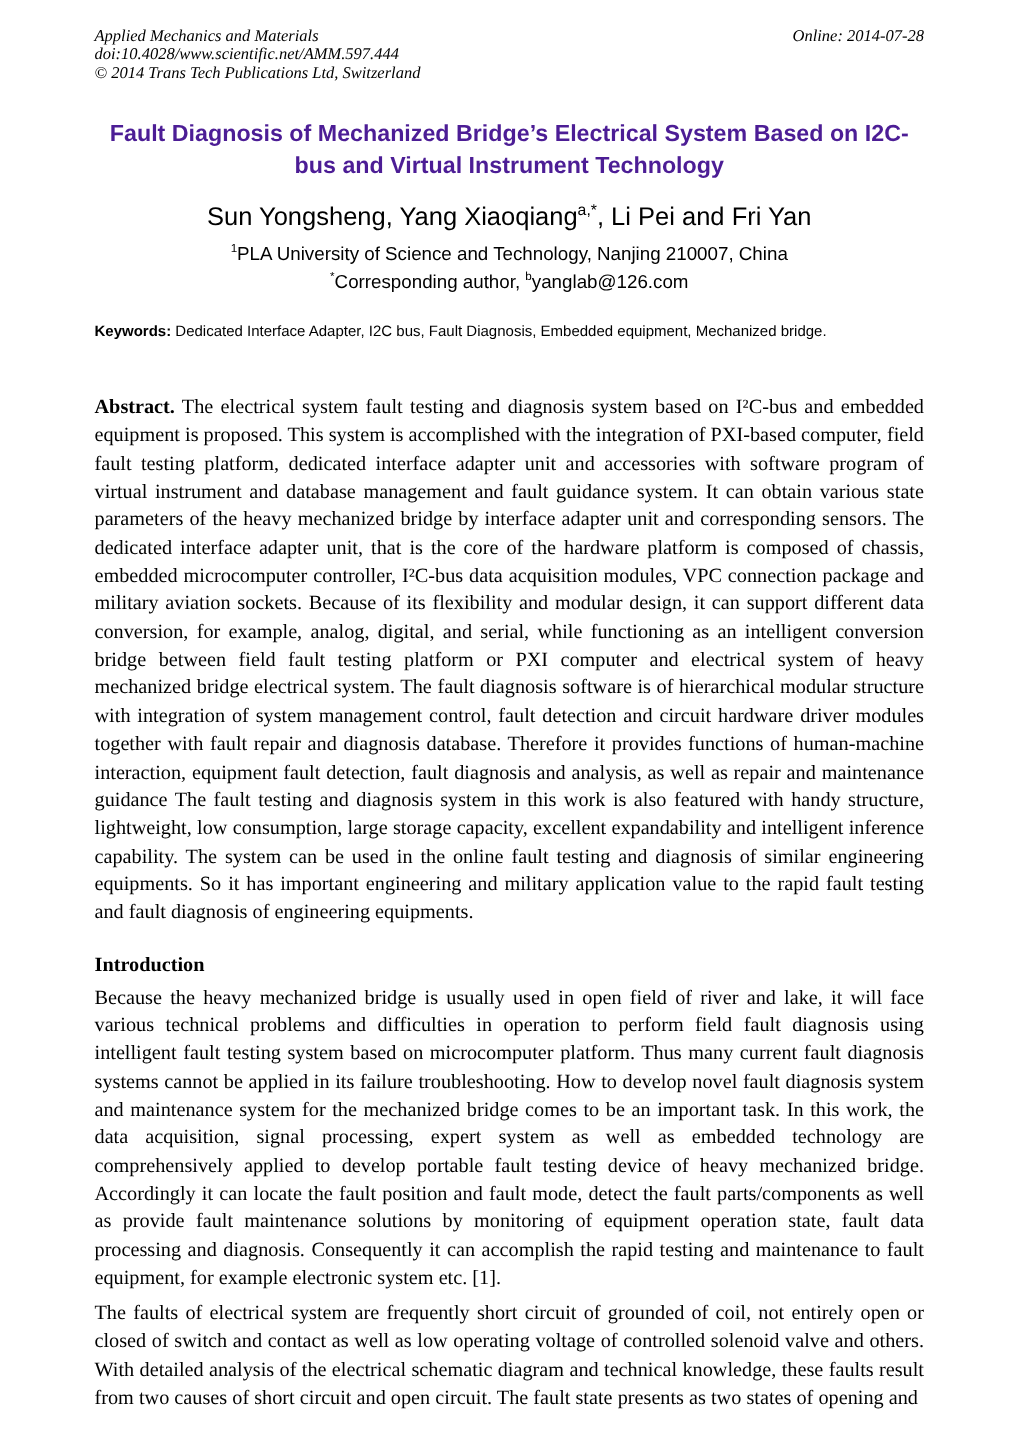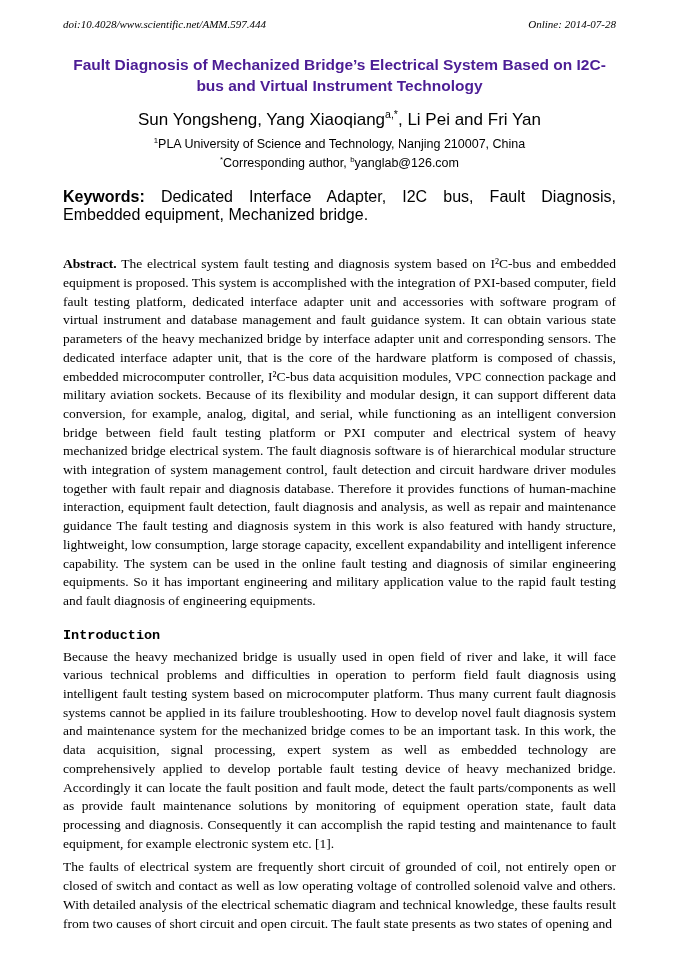--- a/index.html
+++ b/index.html
@@ -67,52 +67,54 @@
   sup.s {
     font-size: 0.62em;
     vertical-align: super;
     line-height: 0;
   }
 
   
   .keywords {
     margin-top: 17px;
     font-family: "Liberation Sans", sans-serif;
-    font-size: 16px;
+    font-size: 10px;
     line-height: 17.5px;
     text-align: justify;
   }
   .keywords .label { font-weight: bold; }
 
   
   .abstract, .body-par {
     font-family: "Liberation Serif", serif;
     font-size: 13.5px;
     line-height: 18.7px;
     text-align: justify;
     margin: 0;
   }
   .abstract { margin-top: 32px; }
   .abstract .label { font-weight: bold; }
   .section-heading {
-    font-family: Liberation Mono, monospace;
+    font-family: Liberation Serif, serif;
     font-size: 13.5px;
     font-weight: bold;
     margin: 17px 0 0 0;
   }
   .body-par { margin-top: 5px; }
 </style>
 </head>
 <body>
 
 <div class="page">
 
   <div class="imprint">
     <div class="imprint-left">
+      <div>Applied Mechanics and Materials</div>
       <div>doi:10.4028/www.scientific.net/AMM.597.444</div>
+      <div>© 2014 Trans Tech Publications Ltd, Switzerland</div>
     </div>
     <div class="imprint-right">Online: 2014-07-28</div>
   </div>
 
   <h1 class="paper-title">Fault Diagnosis of Mechanized Bridge’s Electrical System Based on I2C-bus and Virtual Instrument Technology</h1>
 
   <div class="authors"><span>Sun Yongsheng, Yang Xiaoqiang</span><sup class="s">a,*</sup><span>, Li Pei and Fri Yan</span></div>
 
   <div class="affiliation"><sup class="s">1</sup><span>PLA University of Science and Technology, Nanjing 210007, China</span></div>
 

